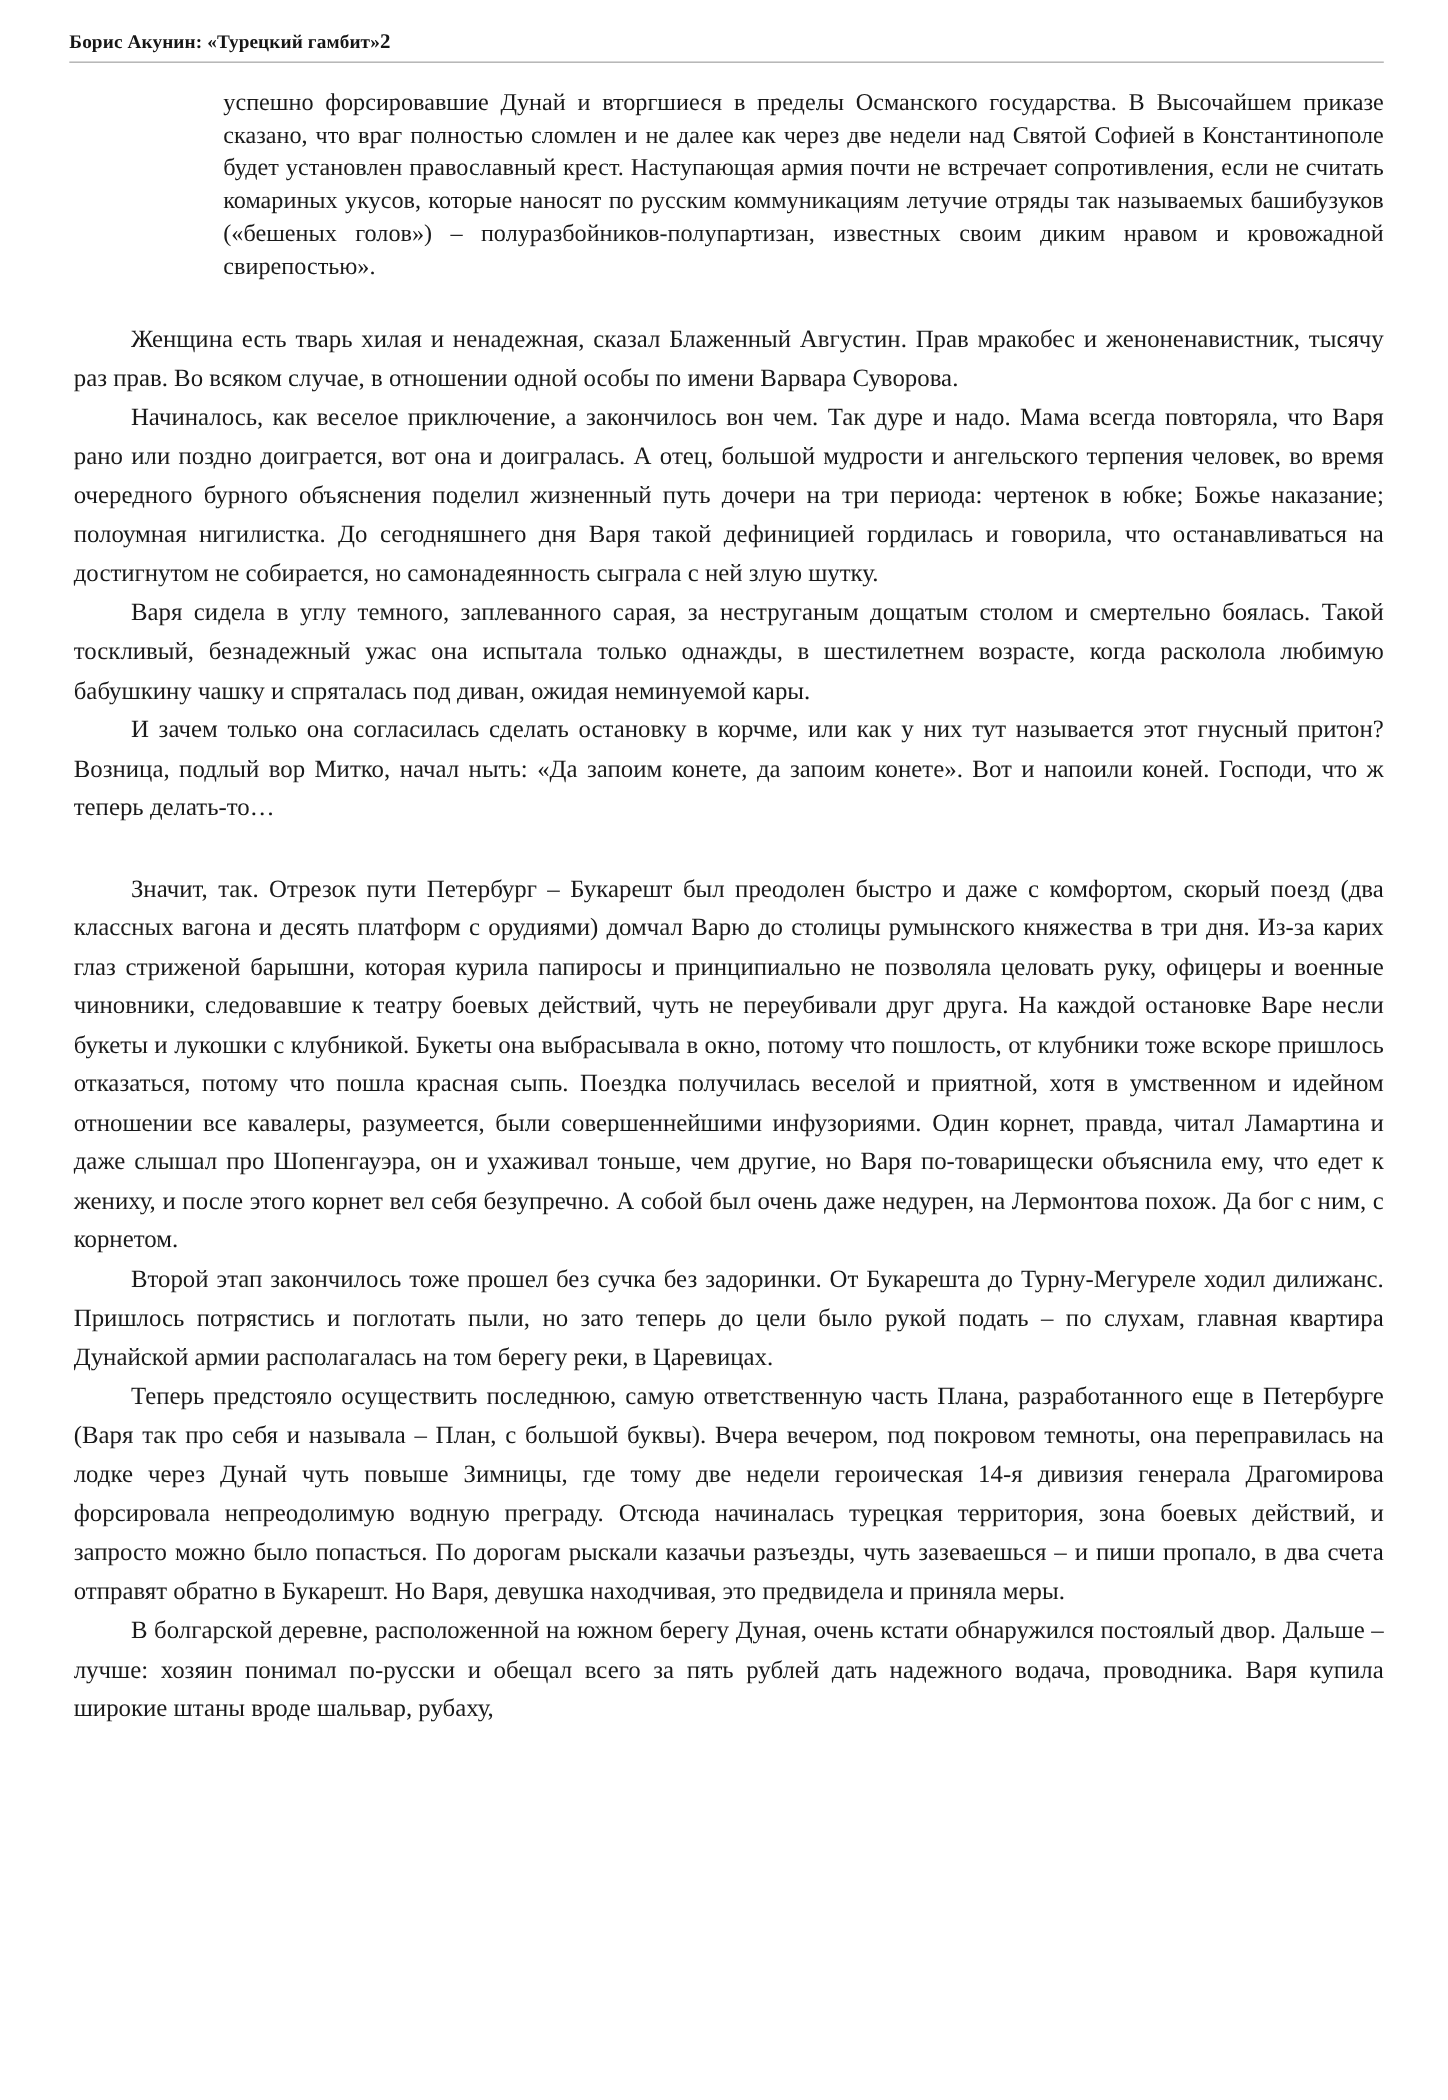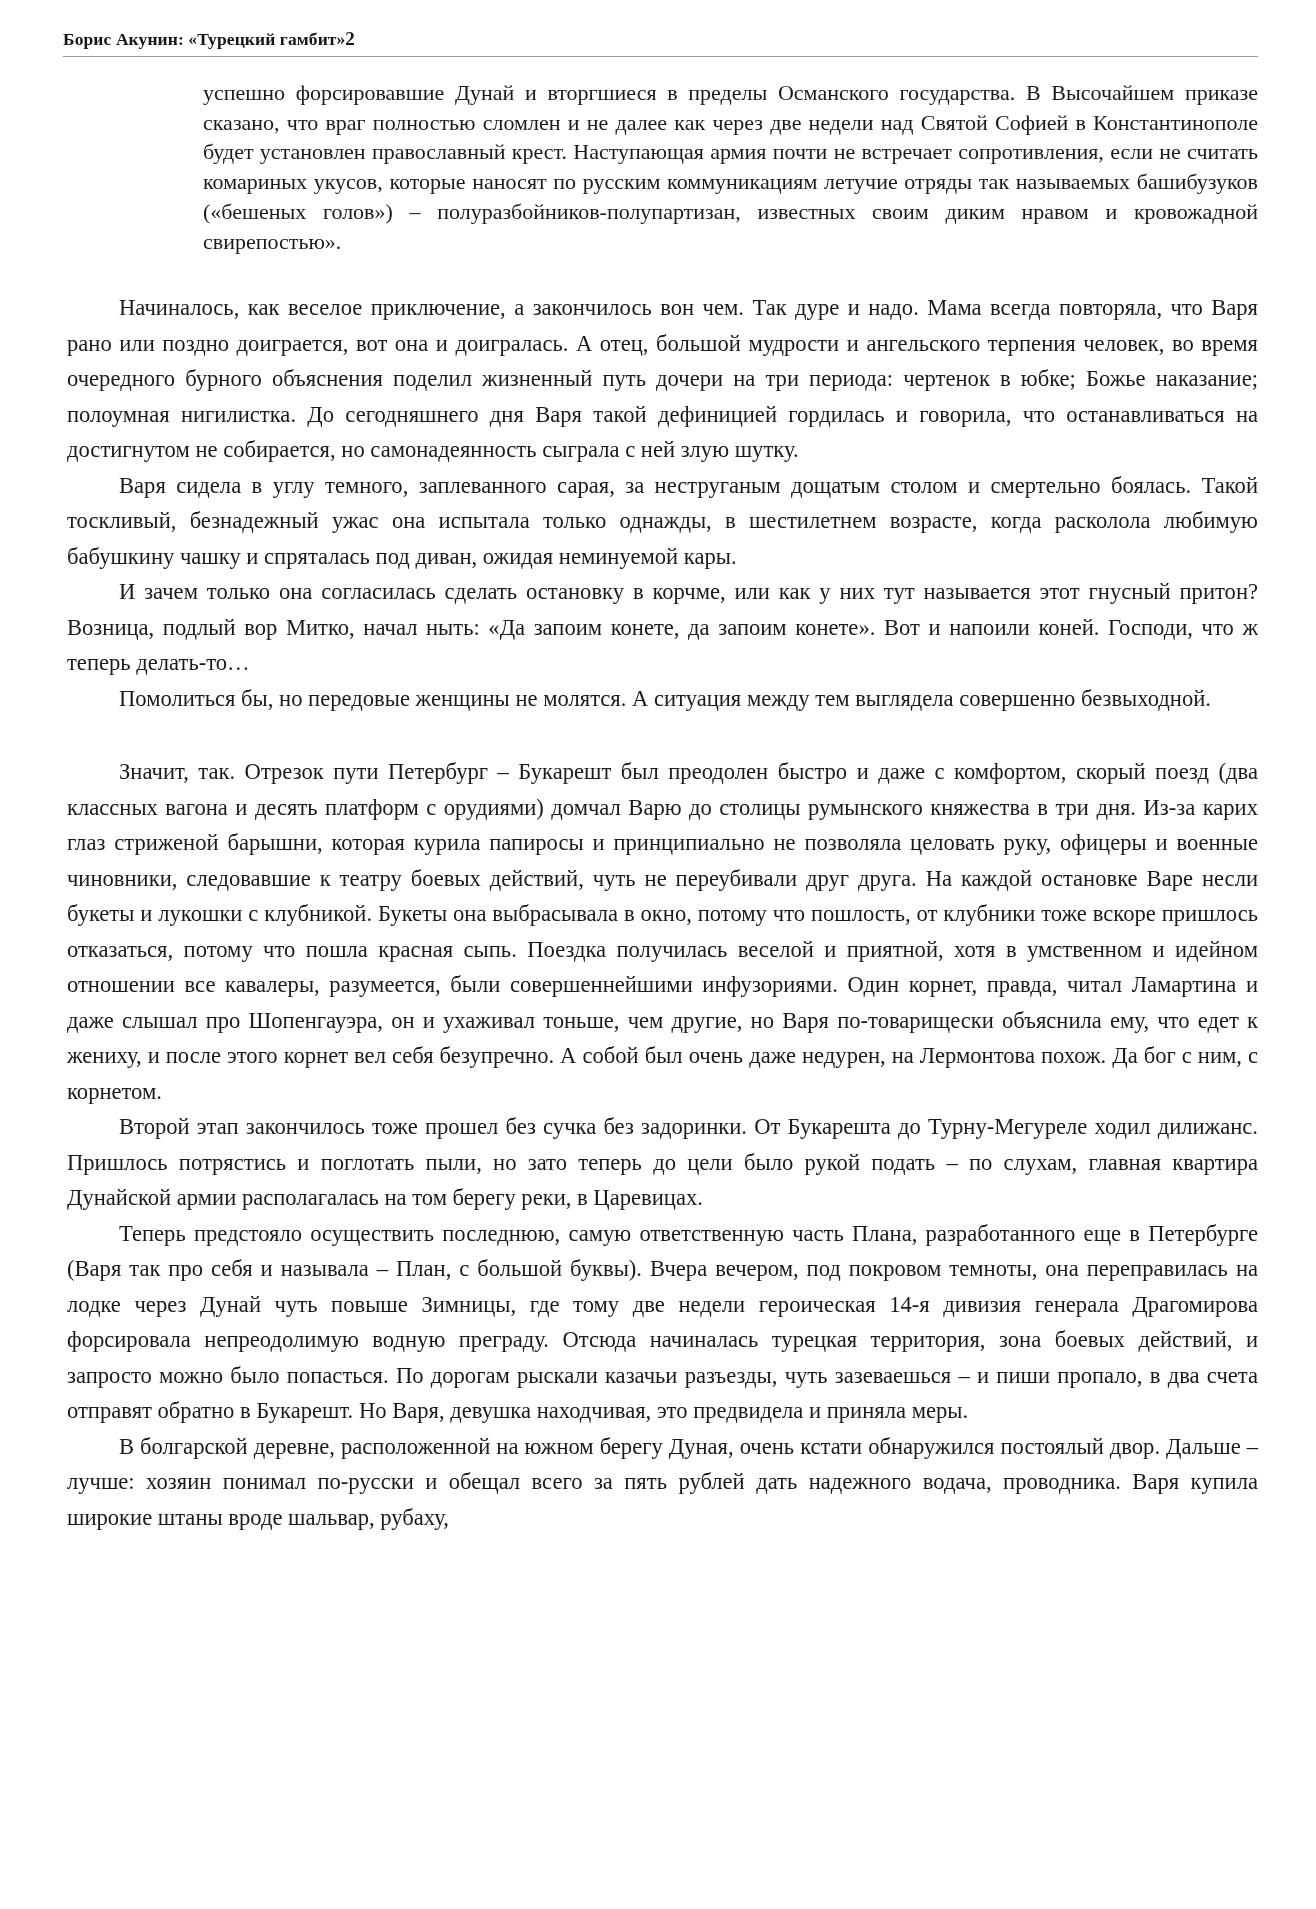--- a/index.html
+++ b/index.html
@@ -109,24 +109,24 @@
 
   <div class="body">
 
     <div class="epigraph">
       <p>успешно форсировавшие Дунай и вторгшиеся в пределы Османского государства. В Высочайшем приказе сказано, что враг полностью сломлен и не далее как через две недели над Святой Софией в Константинополе будет установлен православный крест. Наступающая армия почти не встречает сопротивления, если не считать комариных укусов, которые наносят по русским коммуникациям летучие отряды так называемых башибузуков («бешеных голов») – полуразбойников-полупартизан, известных своим диким нравом и кровожадной свирепостью».</p>
     </div>
 
     <div class="gap-after-epigraph"></div>
 
     <div class="prose">
+      <p>Женщина есть тварь хилая и ненадежная, сказал Блаженный Августин. Прав мракобес и женоненавистник, тысячу раз прав. Во всяком случае, в отношении одной особы по имени Варвара Суворова.</p>
       <p>Начиналось, как веселое приключение, а закончилось вон чем. Так дуре и надо. Мама всегда повторяла, что Варя рано или поздно доиграется, вот она и доигралась. А отец, большой мудрости и ангельского терпения человек, во время очередного бурного объяснения поделил жизненный путь дочери на три периода: чертенок в юбке; Божье наказание; полоумная нигилистка. До сегодняшнего дня Варя такой дефиницией гордилась и говорила, что останавливаться на достигнутом не собирается, но самонадеянность сыграла с ней злую шутку.</p>
       <p>Варя сидела в углу темного, заплеванного сарая, за неструганым дощатым столом и смертельно боялась. Такой тоскливый, безнадежный ужас она испытала только однажды, в шестилетнем возрасте, когда расколола любимую бабушкину чашку и спряталась под диван, ожидая неминуемой кары.</p>
       <p>И зачем только она согласилась сделать остановку в корчме, или как у них тут называется этот гнусный притон? Возница, подлый вор Митко, начал ныть: «Да запоим конете, да запоим конете». Вот и напоили коней. Господи, что ж теперь делать-то…</p>
-      <p>Помолиться бы, но передовые женщины не молятся. А ситуация между тем выглядела совершенно безвыходной.</p>
     </div>
 
     <div class="section-gap"></div>
 
     <div class="prose">
       <p>Значит, так. Отрезок пути Петербург – Букарешт был преодолен быстро и даже с комфортом, скорый поезд (два классных вагона и десять платформ с орудиями) домчал Варю до столицы румынского княжества в три дня. Из-за карих глаз стриженой барышни, которая курила папиросы и принципиально не позволяла целовать руку, офицеры и военные чиновники, следовавшие к театру боевых действий, чуть не переубивали друг друга. На каждой остановке Варе несли букеты и лукошки с клубникой. Букеты она выбрасывала в окно, потому что пошлость, от клубники тоже вскоре пришлось отказаться, потому что пошла красная сыпь. Поездка получилась веселой и приятной, хотя в умственном и идейном отношении все кавалеры, разумеется, были совершеннейшими инфузориями. Один корнет, правда, читал Ламартина и даже слышал про Шопенгауэра, он и ухаживал тоньше, чем другие, но Варя по-товарищески объяснила ему, что едет к жениху, и после этого корнет вел себя безупречно. А собой был очень даже недурен, на Лермонтова похож. Да бог с ним, с корнетом.</p>
       <p>Второй этап закончилось тоже прошел без сучка без задоринки. От Букарешта до Турну-Мегуреле ходил дилижанс. Пришлось потрястись и поглотать пыли, но зато теперь до цели было рукой подать – по слухам, главная квартира Дунайской армии располагалась на том берегу реки, в Царевицах.</p>
       <p>Теперь предстояло осуществить последнюю, самую ответственную часть Плана, разработанного еще в Петербурге (Варя так про себя и называла – План, с большой буквы). Вчера вечером, под покровом темноты, она переправилась на лодке через Дунай чуть повыше Зимницы, где тому две недели героическая 14-я дивизия генерала Драгомирова форсировала непреодолимую водную преграду. Отсюда начиналась турецкая территория, зона боевых действий, и запросто можно было попасться. По дорогам рыскали казачьи разъезды, чуть зазеваешься – и пиши пропало, в два счета отправят обратно в Букарешт. Но Варя, девушка находчивая, это предвидела и приняла меры.</p>
       <p>В болгарской деревне, расположенной на южном берегу Дуная, очень кстати обнаружился постоялый двор. Дальше – лучше: хозяин понимал по-русски и обещал всего за пять рублей дать надежного водача, проводника. Варя купила широкие штаны вроде шальвар, рубаху,</p>
     </div>

